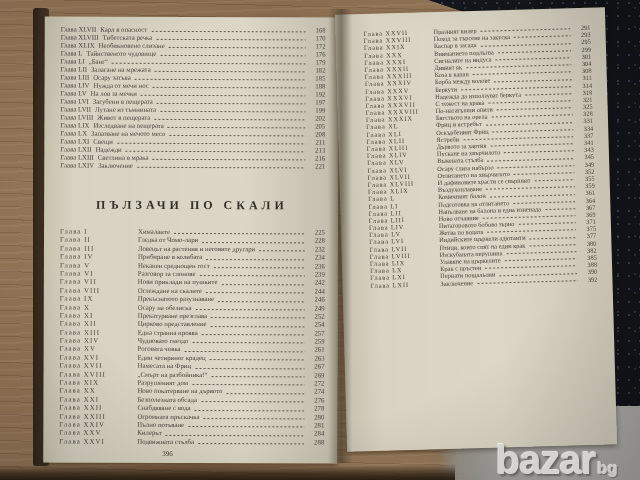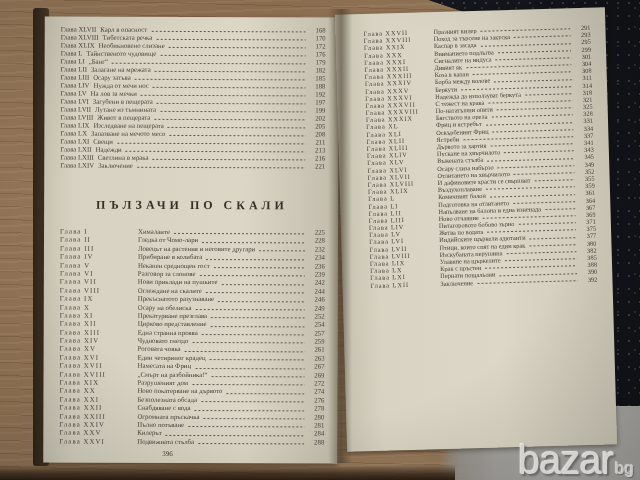--- a/index.html
+++ b/index.html
@@ -66,22 +66,22 @@
   .toc-right .chap{width:70px;letter-spacing:.9px;}
   .title{flex:0 1 auto;}
   .dots{flex:1 1 8px;height:3px;margin:0 3px 1px;align-self:flex-end;
     background-image:radial-gradient(circle, rgba(70,66,58,.85) .55px, rgba(0,0,0,0) .7px);
     background-size:4px 3px;background-repeat:repeat-x;background-position:0 100%;}
   .num{flex:0 0 17px;text-align:right;}
   .heading{position:absolute;top:181px;left:52px;font-size:12px;font-weight:bold;
     letter-spacing:4px;color:#343228;}
   .folio{position:absolute;bottom:5px;left:119px;font-size:7px;color:#45423a;}
   
-  .watermark{position:absolute;right:6px;bottom:0px;font-family:"Liberation Sans",sans-serif;
-    font-weight:normal;line-height:1;white-space:nowrap;text-align:right;}
+  .watermark{position:absolute;right:22px;bottom:0px;font-family:"Liberation Sans",sans-serif;
+    font-weight:bold;line-height:1;white-space:nowrap;text-align:right;}
   .wm-brand{font-size:40px;letter-spacing:-1px;color:#d4d3cf;
     text-shadow:-1px -1px 1px rgba(255,255,255,.75), 2px 2px 2px rgba(70,70,68,.6), 0 0 1px #8f8e8a;}
   .wm-tld{font-size:17px;color:#c7c6c2;margin-left:2px;
     text-shadow:-1px -1px 1px rgba(255,255,255,.7), 1px 1px 1px rgba(70,70,68,.55);}
 </style>
 </head>
 <body>
 
 <div class="cover"></div>
 <div class="left-cover-edge"></div>

